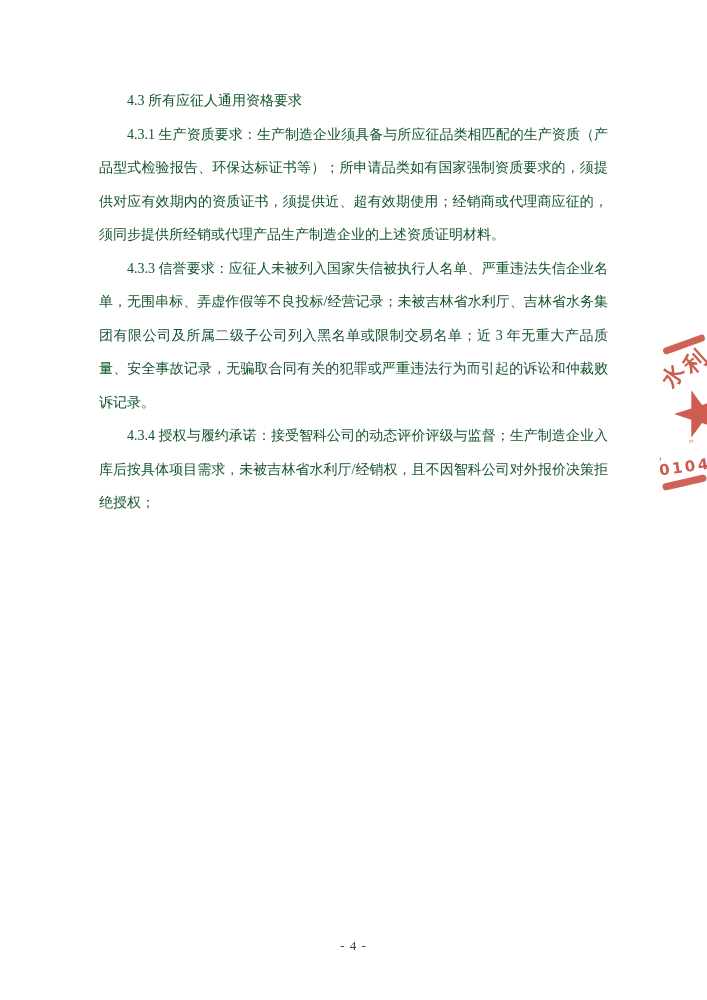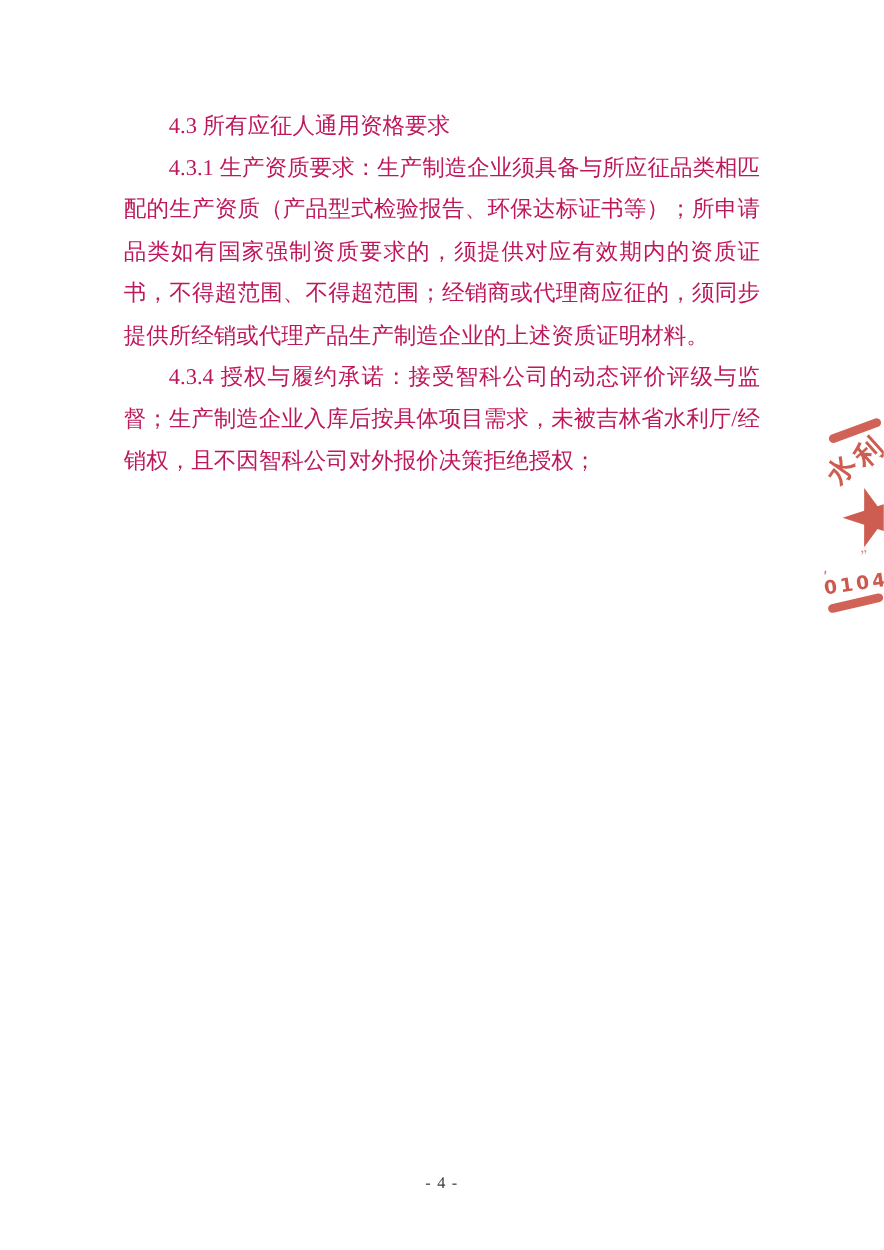--- a/index.html
+++ b/index.html
@@ -16,22 +16,22 @@
     width: 707px; height: 1000px;
     background: #ffffff;
     overflow: hidden;
   }
 
   
   .text-block {
     position: absolute;
     left: 99px; top: 84px;
     width: 509px;
-    color: #be185d;
-    font-size: 18px;
+    color: #14532d;
+    font-size: 14px;
     line-height: 33.5px;
     text-align: justify;
     text-justify: inter-ideograph;
   }
   .text-block p {
     text-indent: 2em;
     margin: 0;
   }
 
   
@@ -103,21 +103,22 @@
     font-family: "DejaVu Sans", sans-serif;
   }
 </style>
 </head>
 <body>
 
 <div class="page">
 
   <div class="text-block" id="text-block">
       <p>4.3 所有应征人通用资格要求</p>
-      <p>4.3.1 生产资质要求：生产制造企业须具备与所应征品类相匹配的生产资质（产品型式检验报告、环保达标证书等）；所申请品类如有国家强制资质要求的，须提供对应有效期内的资质证书，不得超范围、不得超范围；经销商或代理商应征的，须同步提供所经销或代理产品生产制造企业的上述资质证明材料。</p>
+      <p>4.3.1 生产资质要求：生产制造企业须具备与所应征品类相匹配的生产资质（产品型式检验报告、环保达标证书等）；所申请品类如有国家强制资质要求的，须提供对应有效期内的资质证书，须提供近、超有效期使用；经销商或代理商应征的，须同步提供所经销或代理产品生产制造企业的上述资质证明材料。</p>
+      <p>4.3.3 信誉要求：应征人未被列入国家失信被执行人名单、严重违法失信企业名单，无围串标、弄虚作假等不良投标/经营记录；未被吉林省水利厅、吉林省水务集团有限公司及所属二级子公司列入黑名单或限制交易名单；近 3 年无重大产品质量、安全事故记录，无骗取合同有关的犯罪或严重违法行为而引起的诉讼和仲裁败诉记录。</p>
       <p>4.3.4 授权与履约承诺：接受智科公司的动态评价评级与监督；生产制造企业入库后按具体项目需求，未被吉林省水利厅/经销权，且不因智科公司对外报价决策拒绝授权；</p>
     </div>
 
   <div class="seal">
     <div class="ring-seg ring-top"></div>
     <span class="arc-char c0">水</span>
     <span class="arc-char c1">利</span>
     <span class="star">★</span>
     <span class="small-mark">”</span>
     <span class="code-prefix">’</span>

